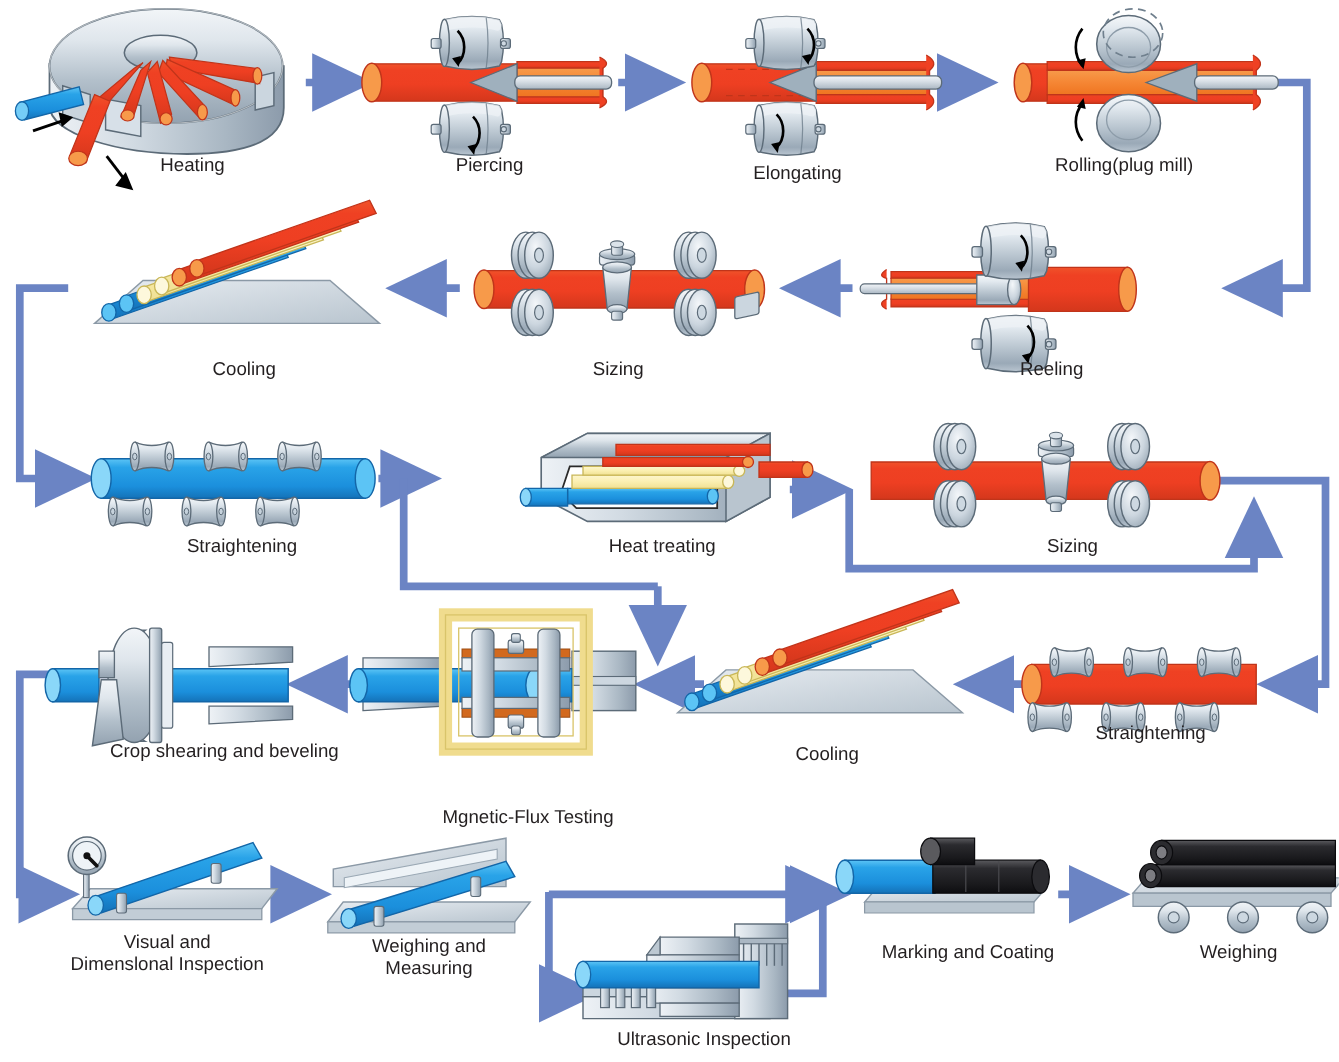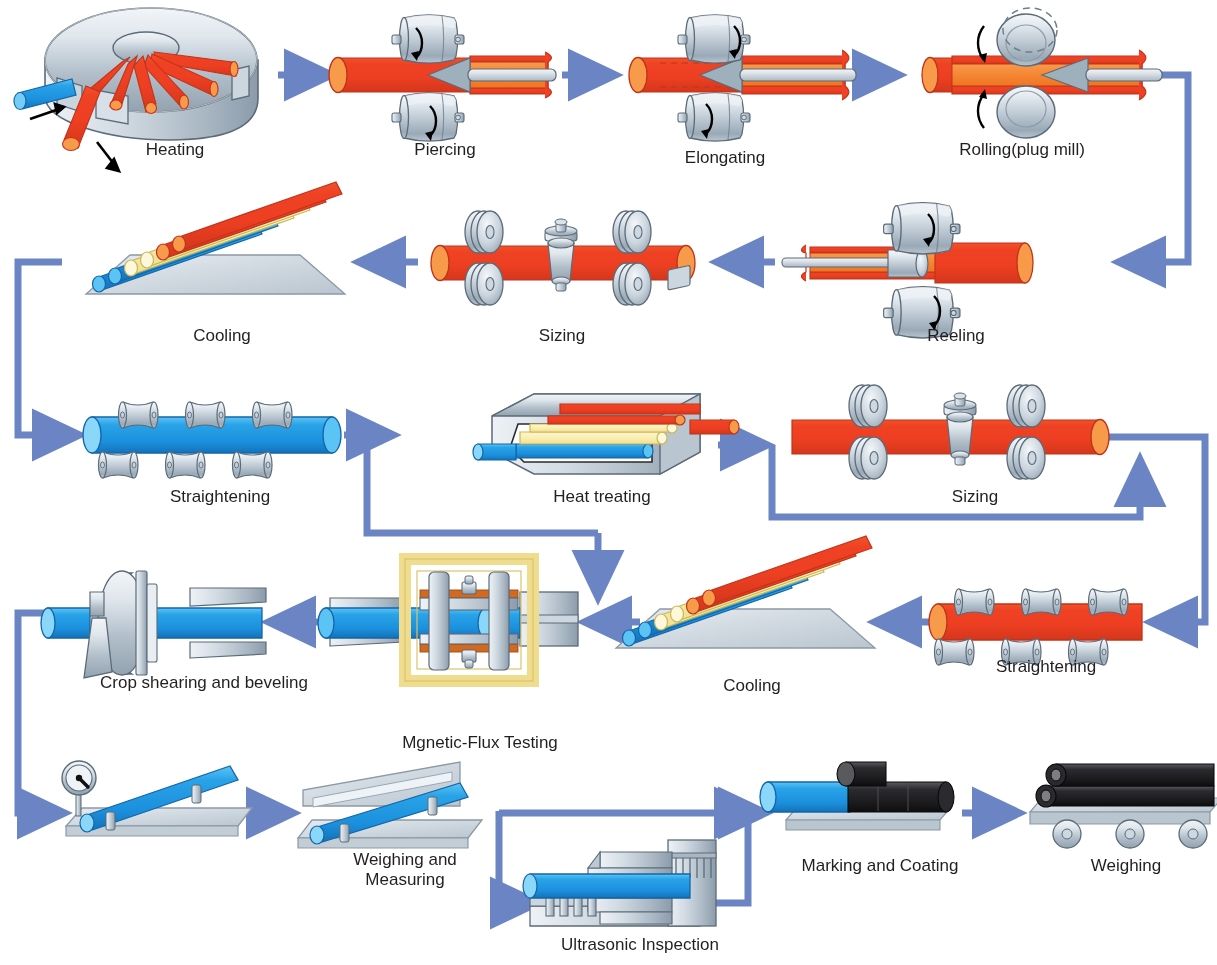--- a/index.html
+++ b/index.html
@@ -680,19 +680,21 @@
 
 <div class="lbl" style="left:220px;top:487px;">Straightening</div>
 <div class="lbl" style="left:602px;top:487px;">Heat treating</div>
 <div class="lbl" style="left:975px;top:487px;">Sizing</div>
 
 <div class="lbl" style="left:1046px;top:657px;">Straightening</div>
 <div class="lbl" style="left:752px;top:676px;">Cooling</div>
 <div class="lbl" style="left:480px;top:686px;margin-top:47px;">Mgnetic-Flux Testing</div>
 <div class="lbl" style="left:204px;top:673px;">Crop shearing and beveling</div>
 
-<div class="lbl" style="left:390px;top:850px;margin-left:15px;">Weighing and
+<div class="lbl" style="left:152px;top:847px;">Visual and
+Dimenslonal Inspection</div>
+<div class="lbl" style="left:390px;top:850px;">Weighing and
 Measuring</div>
 <div class="lbl" style="left:640px;top:935px;text-align:right;">Ultrasonic Inspection</div>
 <div class="lbl" style="left:880px;top:856px;">Marking and Coating</div>
 <div class="lbl" style="left:1126px;top:856px;">Weighing</div>
 
 </div>
 
 </body></html>

